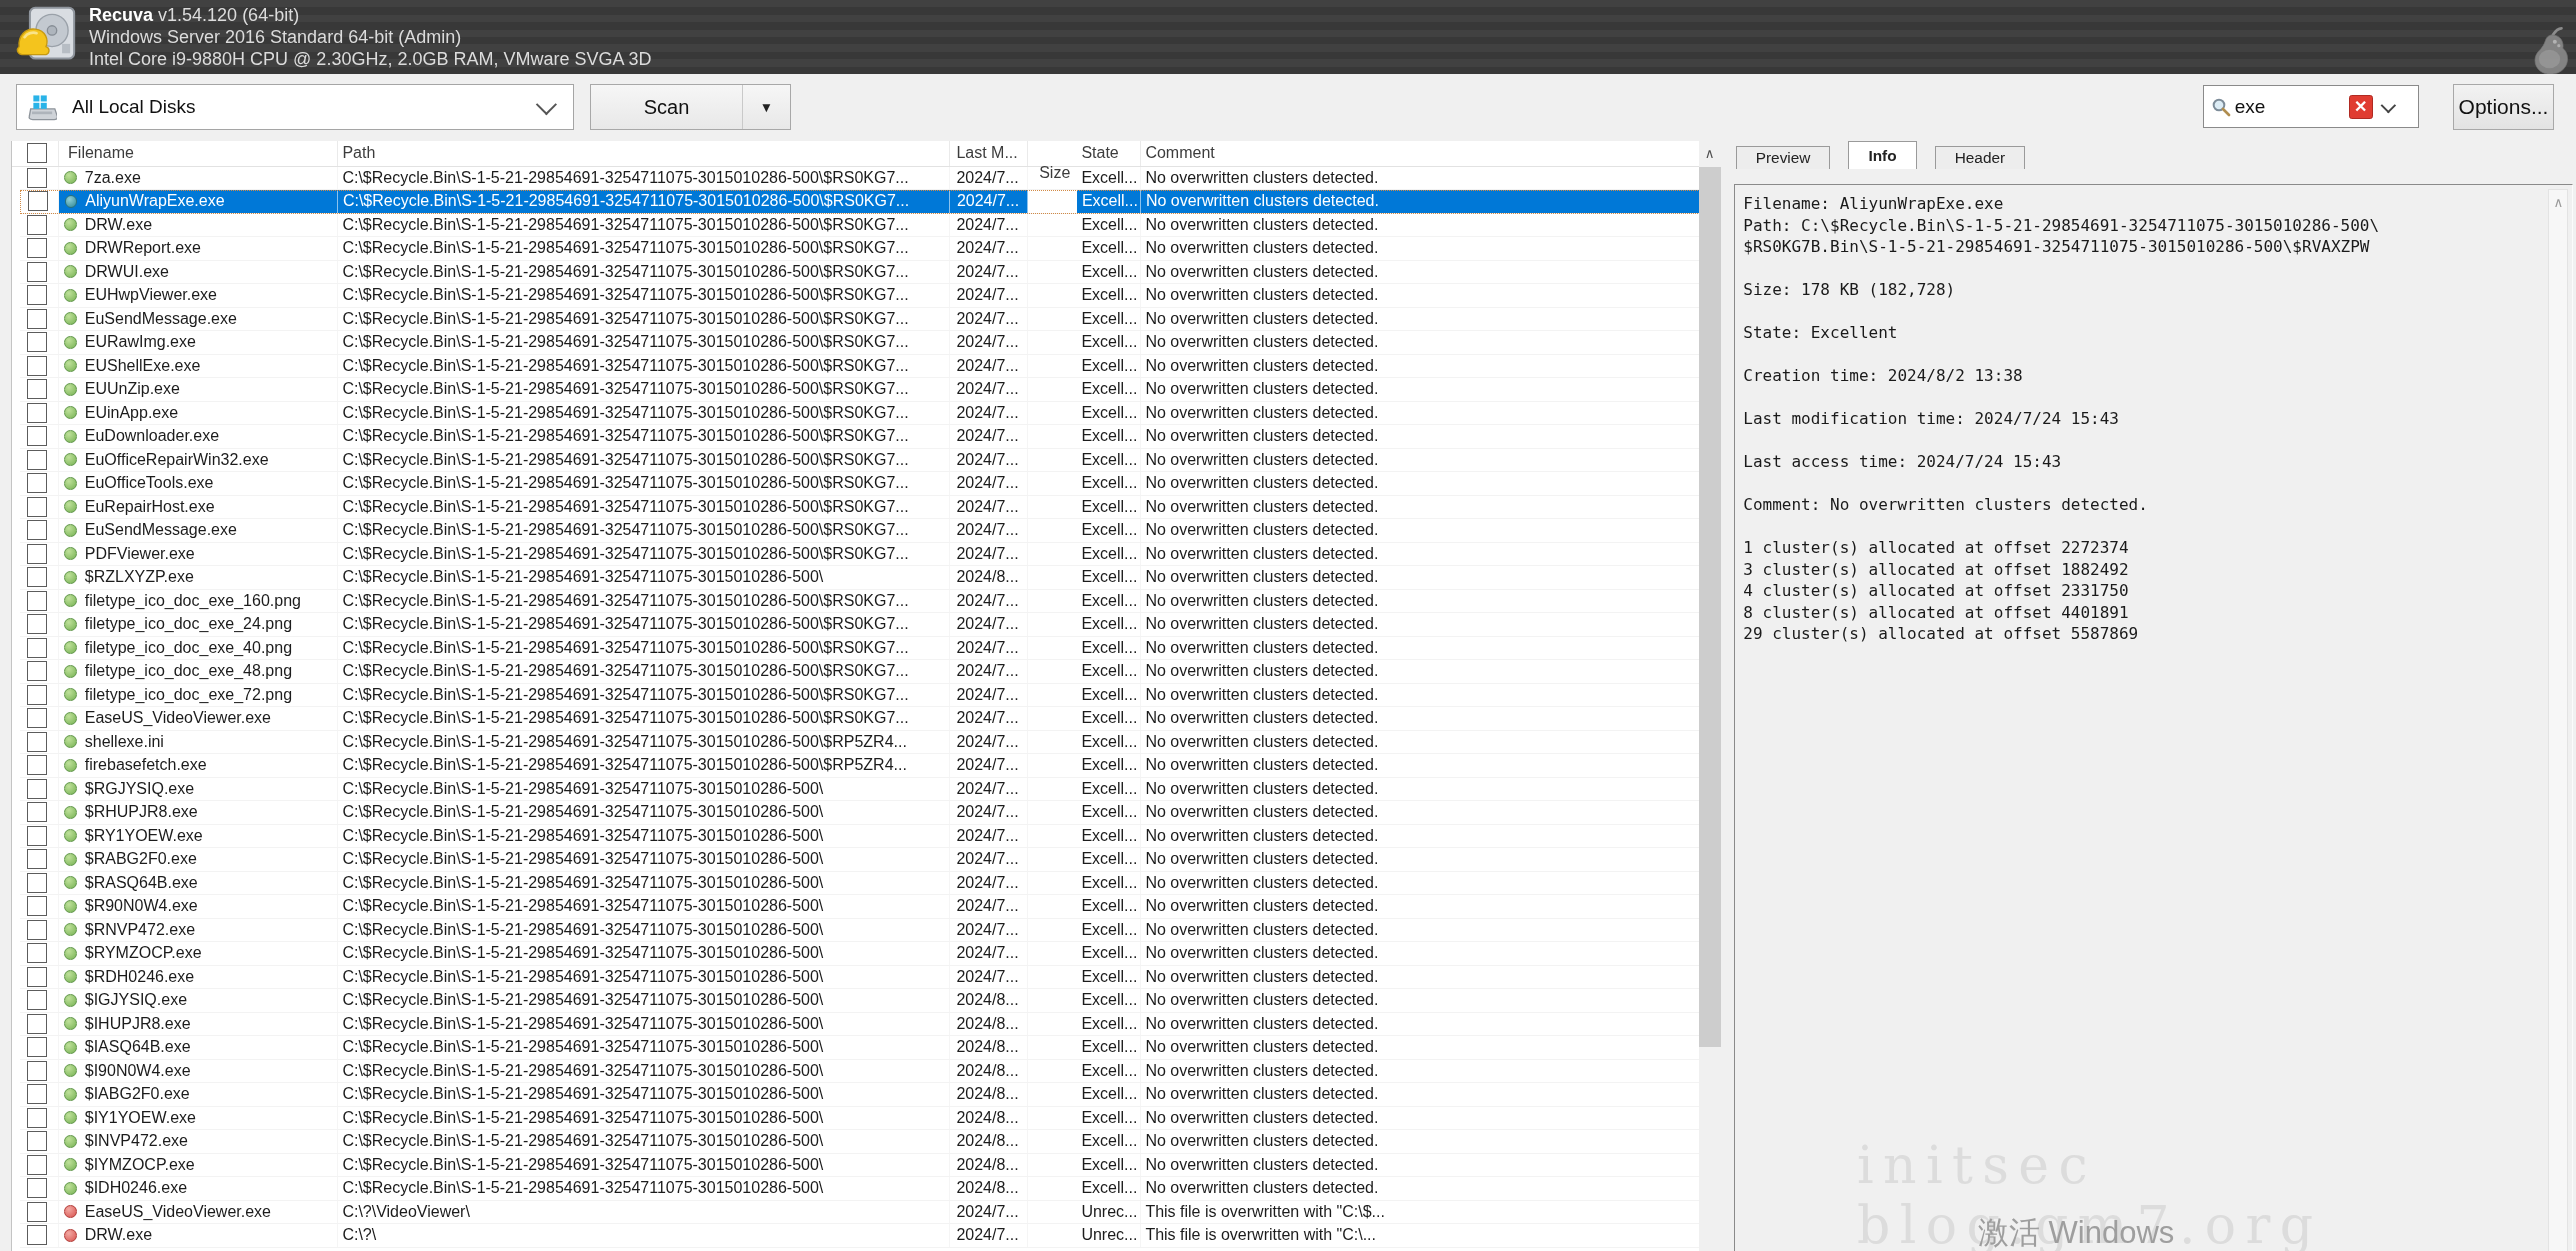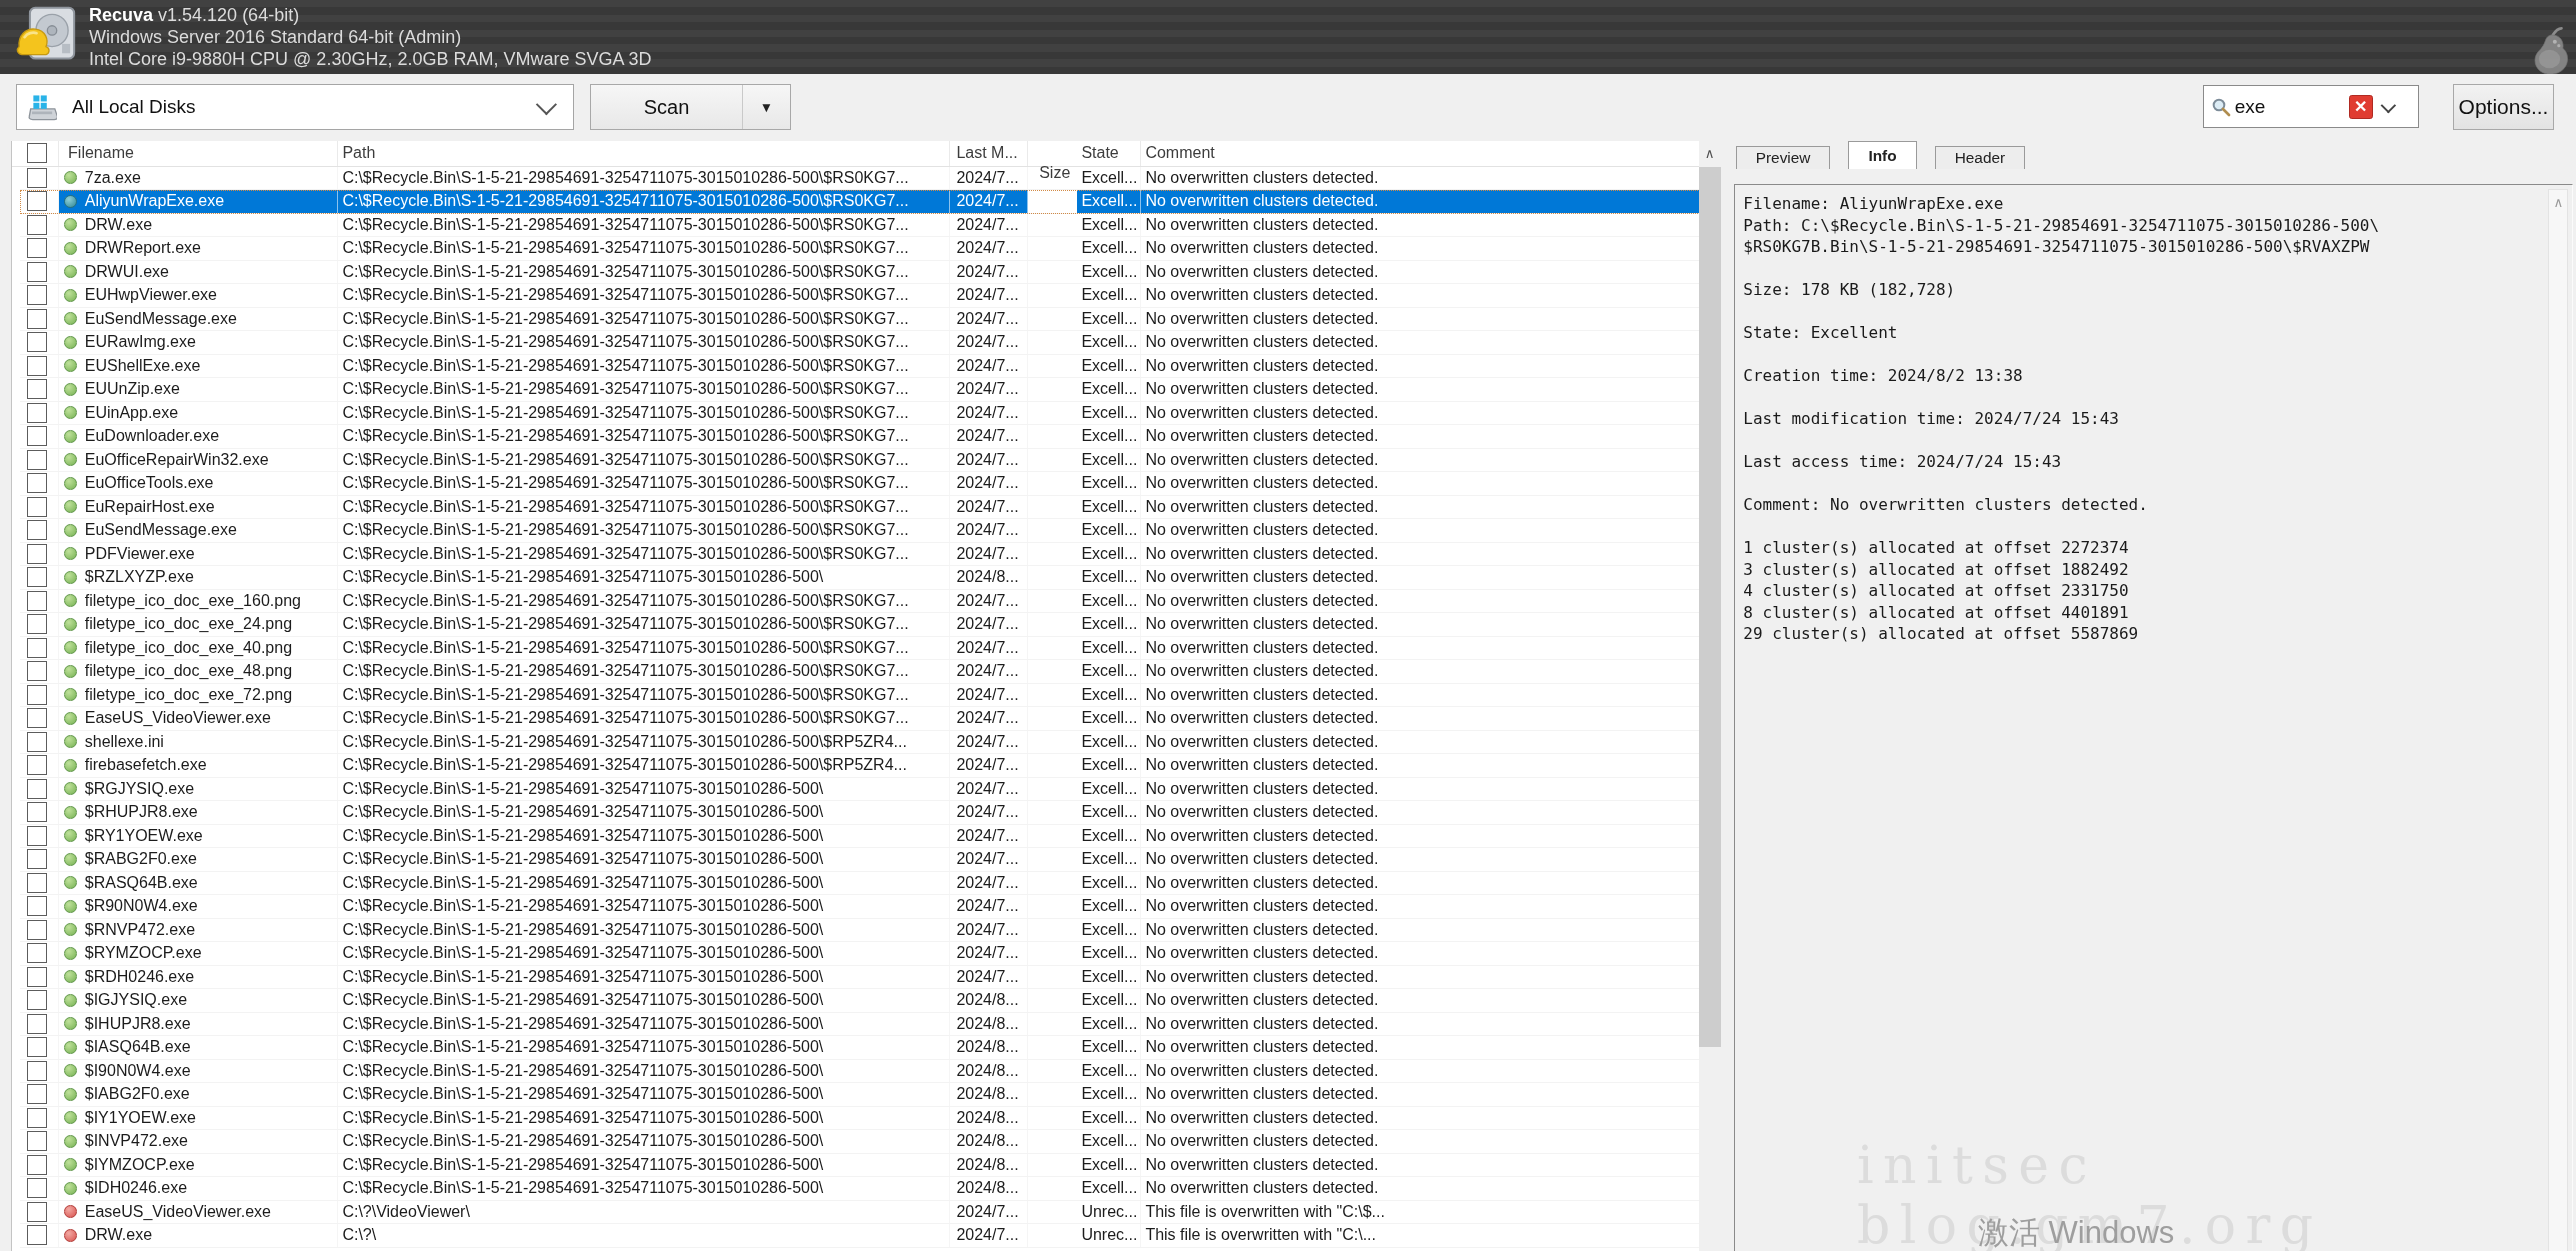--- a/index.html
+++ b/index.html
@@ -63,21 +63,21 @@
   .w-comm { width:566px; flex:none; padding-left:4.7px; border-right:none; }
   .hdr-cell.w-name { padding-left:9.4px; }
   .hdr-cell.w-path { padding-left:4.7px; }
   .cell.w-path { padding-left:4.7px; }
   .cb { width:20px; height:20px; border:1.3px solid #5c5c5c; background:#fff; margin-left:7.4px; flex:none; }
   .dot { width:12.7px; height:12.7px; border-radius:50%; margin:0 8px 0 5.4px; flex:none;
     background:radial-gradient(circle at 35% 30%, #bfe19a, #77b254); border:0.7px solid #61974a; }
   .dot.teal { background:radial-gradient(circle at 35% 30%, #8fd0d8, #2f8795); border-color:#28707d; }
   .dot.red  { background:radial-gradient(circle at 35% 30%, #f2a9a3, #d9534f); border-color:#b23c38; }
   .row.selected .cell:not(.w-cb) { background:#0078d7; color:#fff; border-right-color:rgba(255,255,255,.55); }
-  .row.selected { outline:1.3px dotted #d28a45; outline-offset:-1.3px; }
+  .row.selected { outline:1.3px dotted #d28a45; outline-offset:-1.3px;justify-content:center; }
 
   .list-scrollbar { position:absolute; left:1699px; top:0; width:21.5px; height:1111px; background:#f0f0f0; }
   .sb-up { height:24px; display:flex; align-items:center; justify-content:center; color:#505050; font-size:13.4px; }
   .sb-thumb { position:absolute; left:0; top:25.5px; width:21.5px; height:880px; background:#cdcdcd; }
 
   
   .info-panel { position:absolute; left:1733px; top:0; width:843px; height:1111px; background:#f0f0f0; }
   .tabs { position:absolute; left:2.7px; top:1.3px; height:27px; display:flex; align-items:flex-end; }
   .tab { height:23px; padding:0 19px; display:flex; align-items:center; font-size:15.4px; color:#222;
     border:0.7px solid #9a9a9a; border-bottom:none; background:#ededed; margin-right:18px; }

